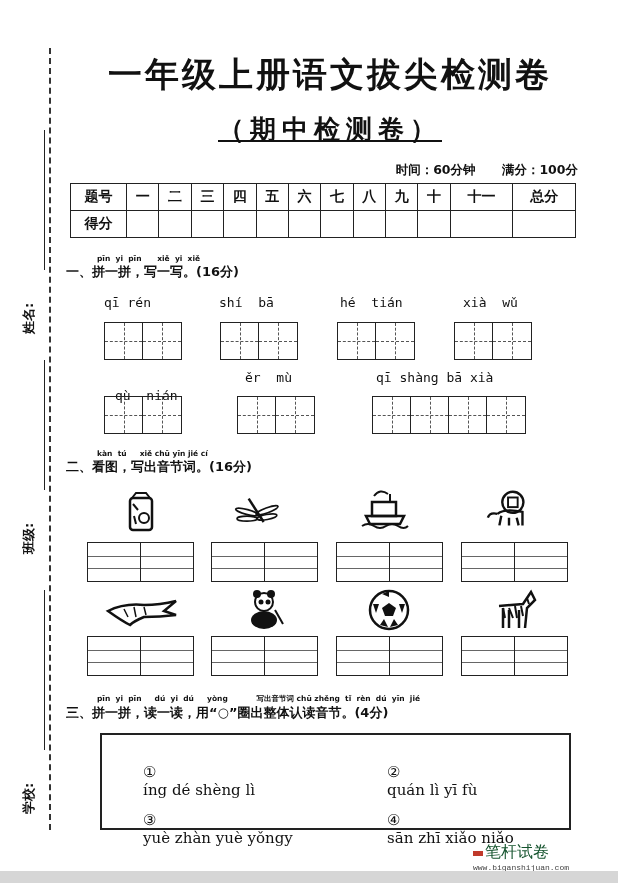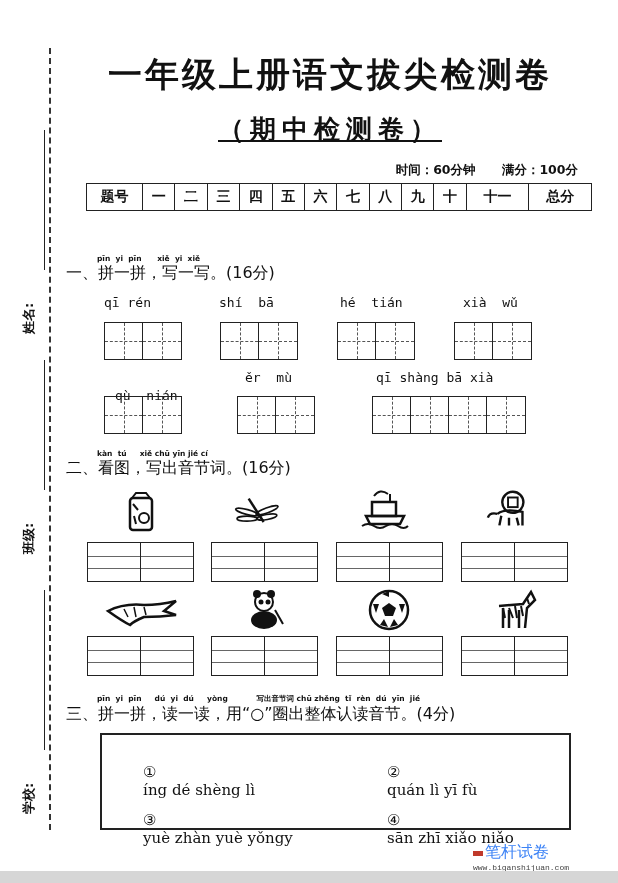--- a/index.html
+++ b/index.html
@@ -15,25 +15,25 @@
                 transform: rotate(-90deg); transform-origin: center; text-align: center; white-space: nowrap; }
   .side-line { position: absolute; left: 30px; width: 0; border-left: 1.5px solid #222; }
 
   .title { position: absolute; left: 60px; top: 52px; width: 540px; text-align: center;
            font-family: "DejaVu Serif", serif; font-weight: bold; font-size: 34px; letter-spacing: 3px; }
   .subtitle { position: absolute; left: 60px; top: 112px; width: 540px; text-align: center;
               font-family: "DejaVu Serif", serif; font-weight: bold; font-size: 26px; letter-spacing: 6px; text-decoration: underline; }
   .meta { position: absolute; right: 40px; top: 162px; font-size: 12.5px; font-weight: bold; }
   .meta span { margin-left: 22px; }
 
-  table.score { position: absolute; left: 86px; top: 183px; width: 506px; border-collapse: collapse; }
+  table.score { position: absolute; left: 70px; top: 183px; width: 506px; border-collapse: collapse; }
   table.score td { border: 1.5px solid #222; height: 27px; text-align: center; font-weight: bold; font-size: 14px; }
   table.score td.head { width: 56px; }
 
-  .section-title { position: absolute; left: 66px; font-weight: normal; font-size: 16px; white-space: nowrap; }
+  .section-title { position: absolute; left: 66px; font-weight: bold; font-size: 13px; white-space: nowrap; }
   .py-small { position: absolute; font-size: 7.5px; font-weight: bold; white-space: nowrap; color: #111; }
 
   .pinyin { position: absolute; font-family: "DejaVu Sans Mono", monospace; font-size: 13px; white-space: pre; }
 
   .tian { position: absolute; height: 38px; border: 1.5px solid #222; display: flex; }
   .tian .cell { width: 38px; height: 100%; border-right: 1.5px solid #222; position: relative; }
   .tian .cell:last-child { border-right: none; }
   .tian .cell::before { content: ""; position: absolute; left: 50%; top: 0; bottom: 0; border-left: 1px dashed #555; }
   .tian .cell::after { content: ""; position: absolute; top: 50%; left: 0; right: 0; border-top: 1px dashed #555; }
 
@@ -41,21 +41,21 @@
   .sibox { position: absolute; width: 107px; height: 40px; border: 1.5px solid #222; display: flex; }
   .sibox .half { flex: 1; height: 100%; border-right: 1.5px solid #222; position: relative; }
   .sibox .half:last-child { border-right: none; }
   .sibox .half::before { content: ""; position: absolute; left: 0; right: 0; top: 33%; border-top: 1px solid #666; }
   .sibox .half::after { content: ""; position: absolute; left: 0; right: 0; top: 66%; border-top: 1px solid #666; }
 
   .answer-box { position: absolute; left: 100px; top: 733px; width: 471px; height: 97px; border: 2px solid #222; }
   .item { position: absolute; font-family: "DejaVu Serif", serif; font-size: 15px; white-space: pre; }
 
   .watermark { position: absolute; left: 473px; top: 842px; width: 100px; }
-  .wm-title { font-size: 16px; color: #3b82f6; padding-left: 12px; }
+  .wm-title { font-size: 16px; color: #14532d; padding-left: 12px; }
   .wm-url { font-family: "Liberation Mono", monospace; font-size: 8px; color: #444; }
   .wm-badge { position: absolute; left: 0; top: 9px; width: 10px; height: 5px; background: #c0392b; }
 </style>
 </head>
 <body>
 
 <div class="fold-line"></div>
 
 <div class="side-field" style="top:290px;height:60px;">
   <div class="side-label" style="top:20px;">姓名:</div>
@@ -89,20 +89,35 @@
     <td>四</td>
     <td>五</td>
     <td>六</td>
     <td>七</td>
     <td>八</td>
     <td>九</td>
     <td>十</td>
     <td>十一</td>
     <td>总分</td>
   </tr>
+  <tr>
+    <td class="head">得分</td>
+    <td></td>
+    <td></td>
+    <td></td>
+    <td></td>
+    <td></td>
+    <td></td>
+    <td></td>
+    <td></td>
+    <td></td>
+    <td></td>
+    <td></td>
+    <td></td>
+  </tr>
 </tbody>
   </table>
 
 <div class="py-small" style="left:97px;top:254px;">
   <span>pīn</span>&nbsp;
   <span>yi</span>&nbsp;
   <span>pīn</span>&nbsp;&nbsp;&nbsp;&nbsp;&nbsp;
   <span>xiě</span>&nbsp;
   <span>yi</span>&nbsp;
   <span>xiě</span>

